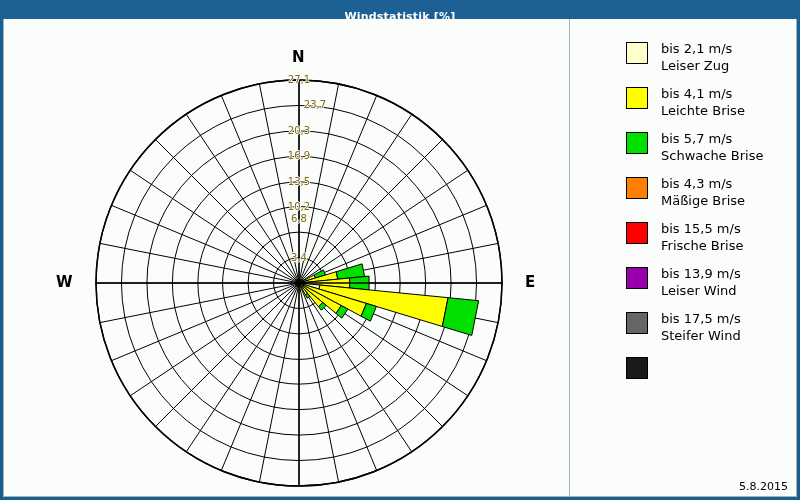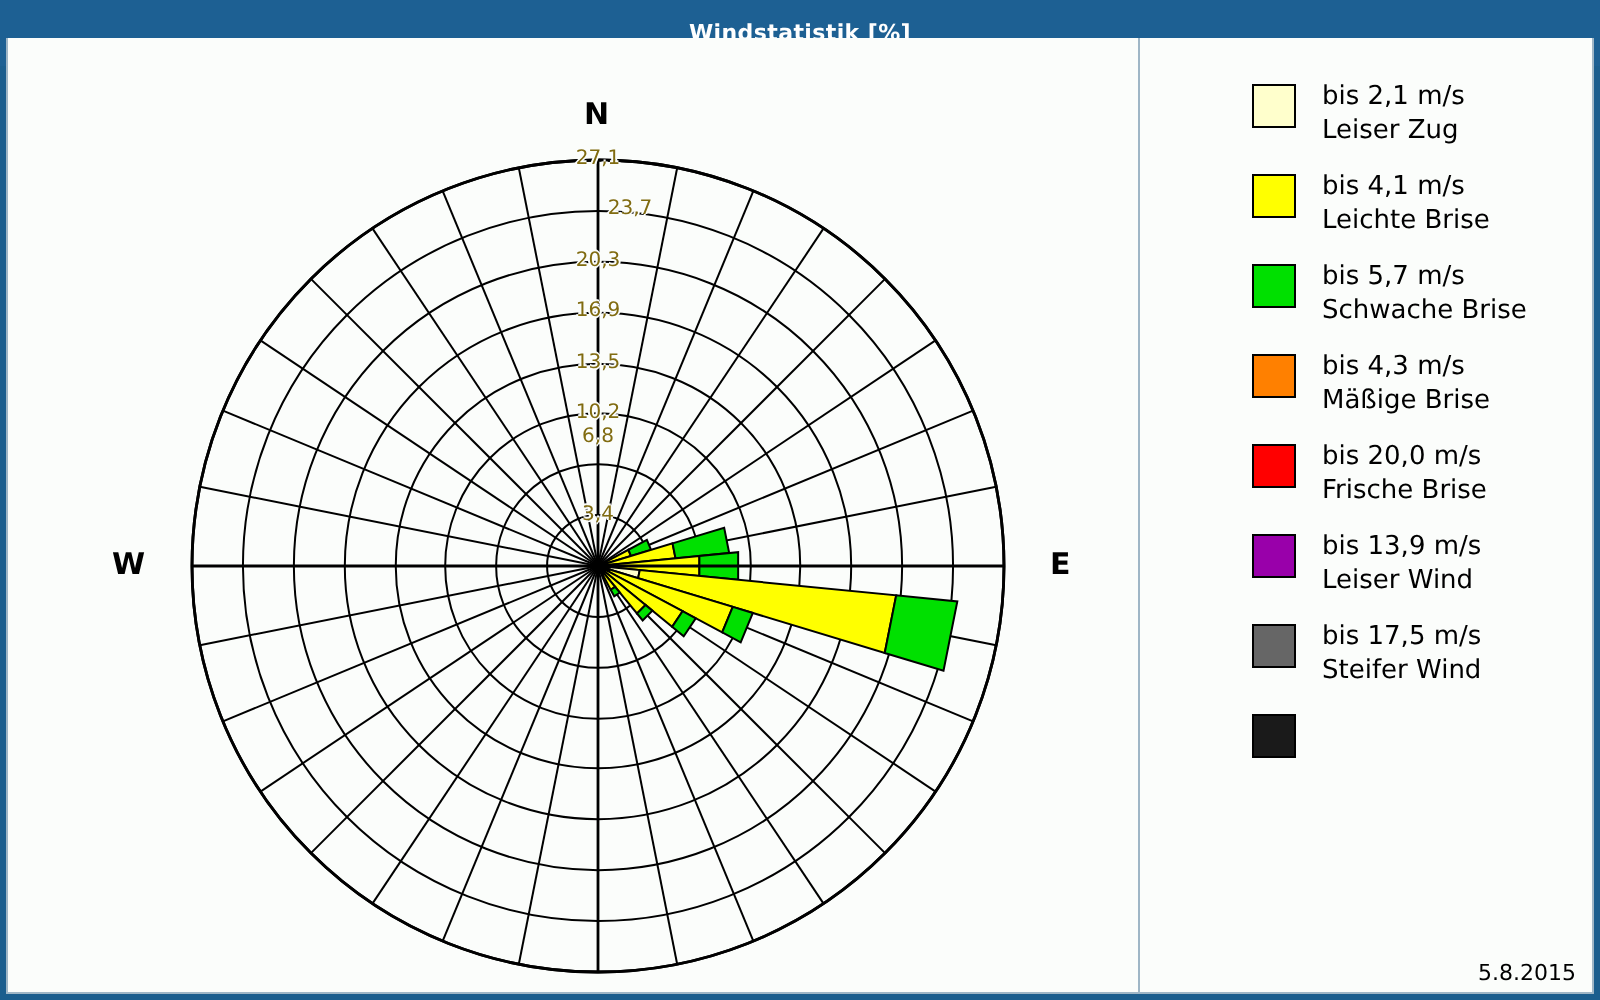--- a/index.html
+++ b/index.html
@@ -271,21 +271,21 @@
           <div class="legend-item">
             <div class="swatch" style="background: rgb(255, 128, 0);"></div>
             <div class="legend-text">
               <span>bis 4,3 m/s</span>
               <span>Mäßige Brise</span>
             </div>
           </div>
           <div class="legend-item">
             <div class="swatch" style="background: rgb(255, 0, 0);"></div>
             <div class="legend-text">
-              <span>bis 20,0 m/s</span>
+              <span>bis 15,5 m/s</span>
               <span>Frische Brise</span>
             </div>
           </div>
           <div class="legend-item">
             <div class="swatch" style="background: rgb(153, 0, 170);"></div>
             <div class="legend-text">
               <span>bis 13,9 m/s</span>
               <span>Leiser Wind</span>
             </div>
           </div>

